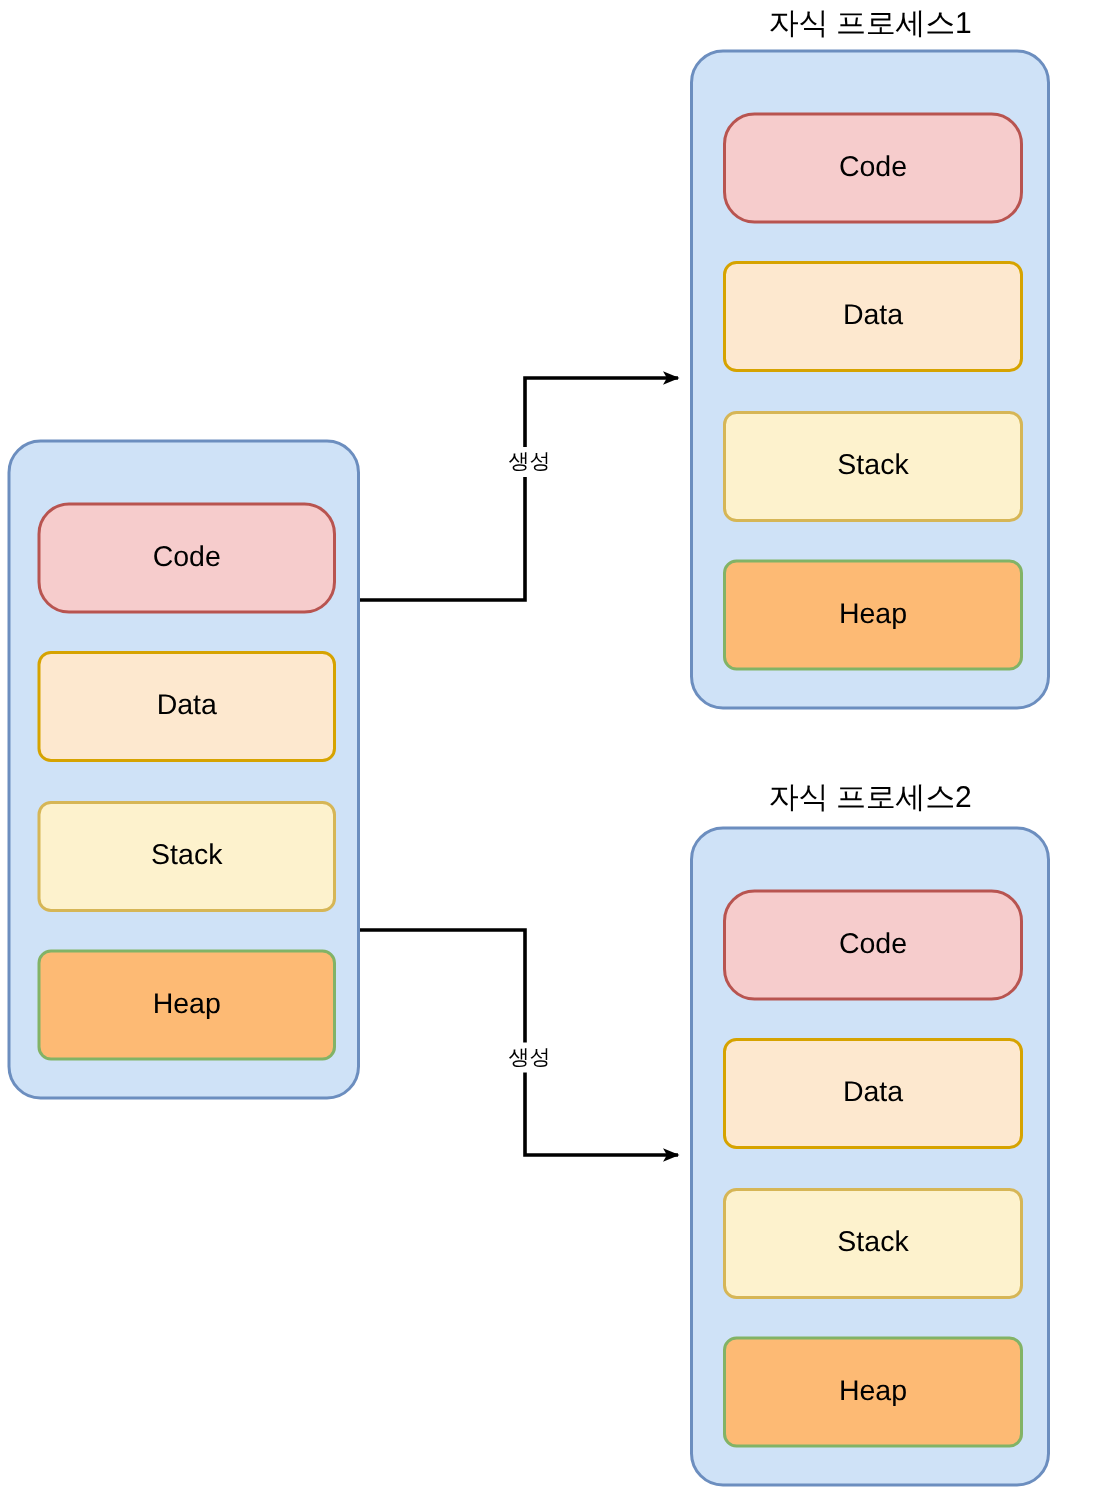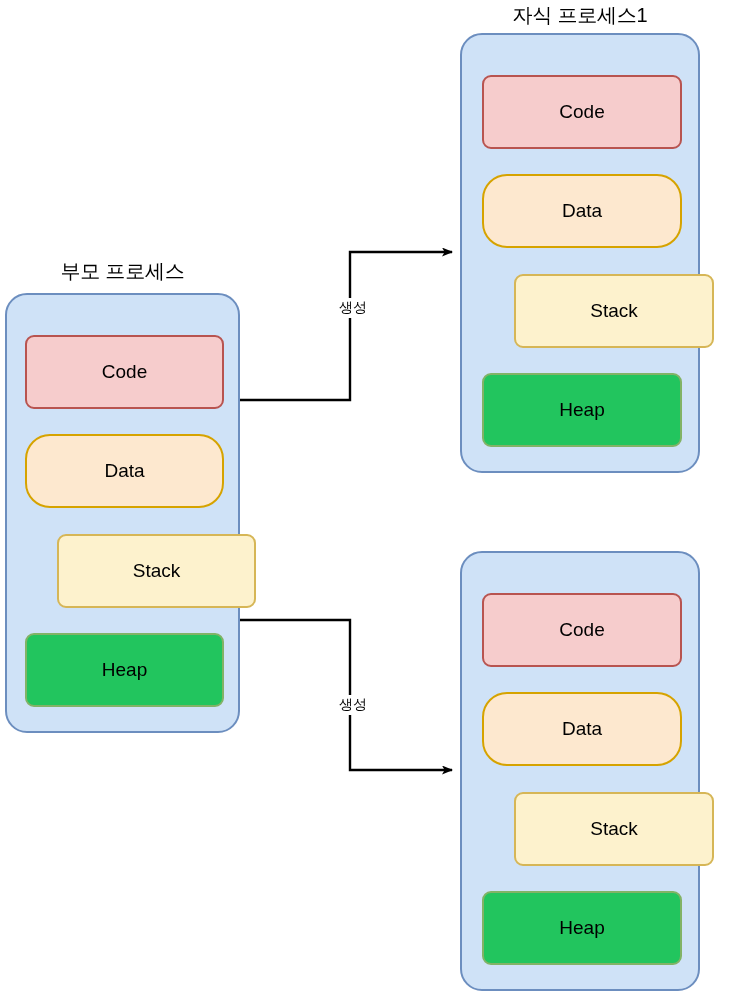--- a/index.html
+++ b/index.html
@@ -45,24 +45,24 @@
     box-sizing: border-box;
     border-radius: 9px;
     border-width: 2px;
     border-style: solid;
     display: flex;
     align-items: center;
     justify-content: center;
     font-size: 19px;
     color: #000000;
   }
-  .seg-code  { background: #f6cccc; border-color: #b85450; }
-  .seg-data  { background: #fde8cf; border-color: #d6a300; border-radius: 25px; }
-  .seg-stack { background: #fdf2cd; border-color: #d6b656; margin-left: 32px; }
-  .seg-heap  { background: #22c55e; border-color: #82b366; }
+  .seg-code  { background: #f6cccc; border-color: #b85450; border-radius: 21px; }
+  .seg-data  { background: #fde8cf; border-color: #d6a300; }
+  .seg-stack { background: #fdf2cd; border-color: #d6b656; }
+  .seg-heap  { background: #fdba74; border-color: #82b366; }
 
   
   .connectors {
     position: absolute;
     left: 0;
     top: 0;
     width: 736px;
     height: 993px;
     pointer-events: none;
   }
@@ -81,21 +81,20 @@
     padding: 1px 3px;
     white-space: nowrap;
     text-align: center;
   }
 </style>
 </head>
 <body>
 
 <div class="canvas">
 
-  <div class="process-title" style="left:5px; top:258px; width:235px;">부모 프로세스</div>
 
   <div class="process-box" style="left:5px; top:293px; width:235px; height:440px;">
 
     <div class="segment seg-code" style="left:18px; top:40px; width:199px; height:74px;">Code</div>
 
     <div class="segment seg-data" style="left:18px; top:139px; width:199px; height:74px;">Data</div>
 
     <div class="segment seg-stack" style="left:18px; top:239px; width:199px; height:74px;">Stack</div>
 
     <div class="segment seg-heap" style="left:18px; top:338px; width:199px; height:74px;">Heap</div>
@@ -107,20 +106,21 @@
 
     <div class="segment seg-code" style="left:20px; top:40px; width:200px; height:74px;">Code</div>
 
     <div class="segment seg-data" style="left:20px; top:139px; width:200px; height:74px;">Data</div>
 
     <div class="segment seg-stack" style="left:20px; top:239px; width:200px; height:74px;">Stack</div>
 
     <div class="segment seg-heap" style="left:20px; top:338px; width:200px; height:74px;">Heap</div>
   </div>
 
+  <div class="process-title" style="left:460px; top:518px; width:240px;">자식 프로세스2</div>
 
   <div class="process-box" style="left:460px; top:551px; width:240px; height:440px;">
 
     <div class="segment seg-code" style="left:20px; top:40px; width:200px; height:74px;">Code</div>
 
     <div class="segment seg-data" style="left:20px; top:139px; width:200px; height:74px;">Data</div>
 
     <div class="segment seg-stack" style="left:20px; top:239px; width:200px; height:74px;">Stack</div>
 
     <div class="segment seg-heap" style="left:20px; top:338px; width:200px; height:74px;">Heap</div>

